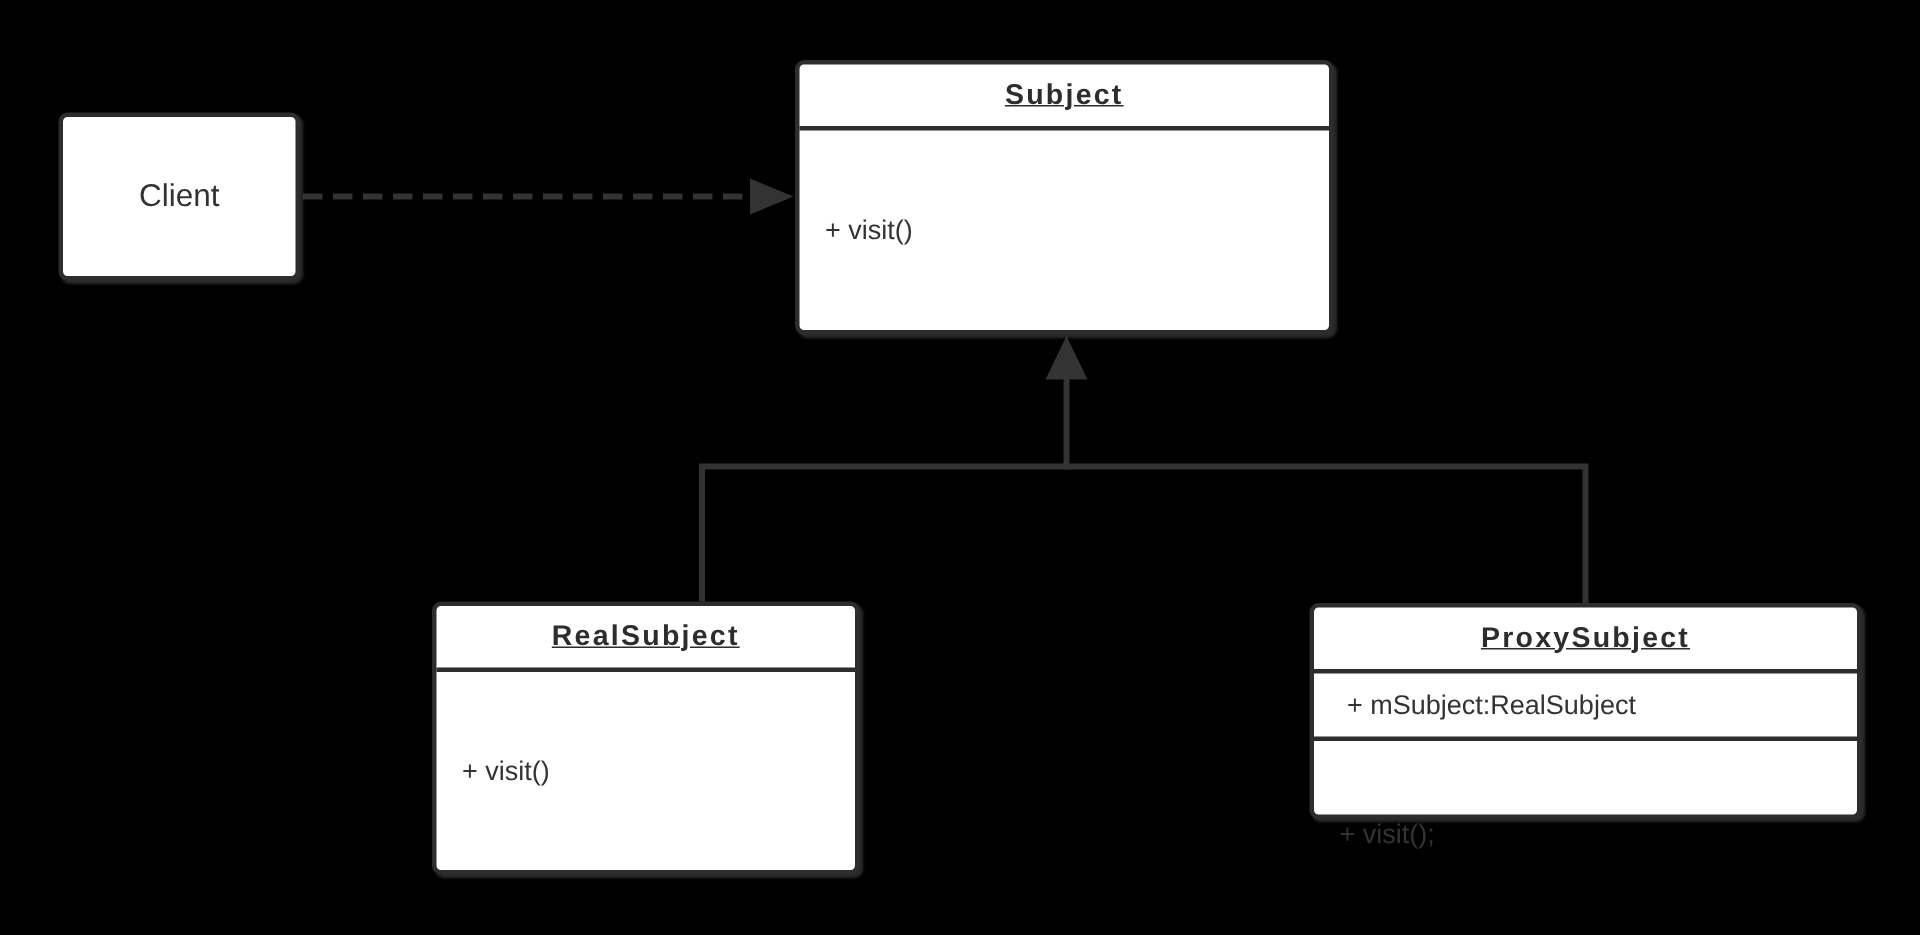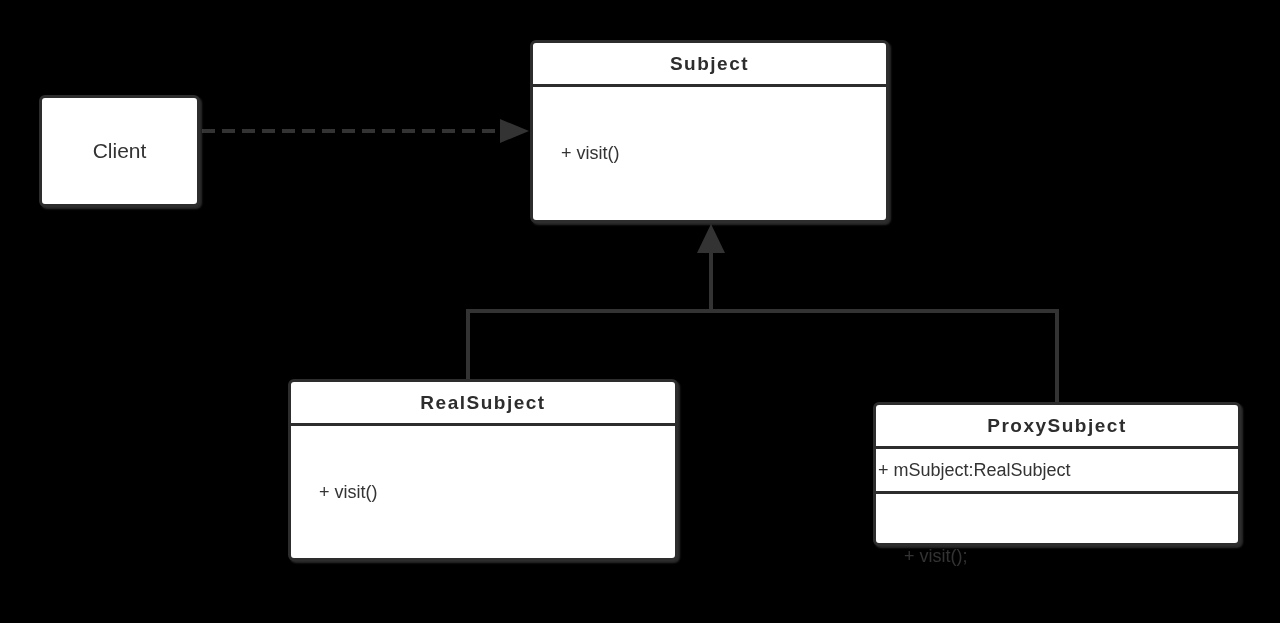--- a/index.html
+++ b/index.html
@@ -48,63 +48,63 @@
   .client-node {
     left: 39px;
     top: 75px;
     width: 161px;
     height: 112px;
     display: flex;
     align-items: center;
     justify-content: center;
     font-size: 21px;
     color: #333333;
-    margin-top: 20px;
   }
   .cls {
     display: flex;
     flex-direction: column;
   }
   .cls-head {
     height: 41px;
     flex: 0 0 41px;
     border-bottom: 3px solid #2d2d2d;
     display: flex;
     align-items: center;
     justify-content: center;
     font-weight: bold;
     font-size: 19px;
     letter-spacing: 1.5px;
     color: #2d2d2d;
+    text-decoration: underline;
   }
   .cls-row {
     flex: 0 0 42px;
     border-bottom: 3px solid #2d2d2d;
     display: flex;
     align-items: center;
-    padding-left: 2px;
+    padding-left: 22px;
     font-size: 18px;
     color: #333333;
   }
   .cls-body {
     flex: 1 1 auto;
     display: flex;
     align-items: center;
-    padding-left: 28px;
+    padding-left: 17px;
     font-size: 18px;
     color: #333333;
     border-radius: 26px;
   }
   .cls-body.top-align {
     align-items: flex-start;
     padding-top: 12px;
     margin-top: 40px;
   }
   .subject-node { left: 530px; top: 40px;  width: 359px; height: 183px; }
-  .real-node    { left: 288px; top: 379px; width: 390px; height: 182px; }
+  .real-node    { left: 288px; top: 401px; width: 285px; height: 182px; }
   .proxy-node   { left: 873px; top: 402px; width: 368px; height: 144px; }
 </style>
 </head>
 <body>
 
 <div class="stage">
 
   <svg class="wires" width="1280" height="623" viewBox="0 0 1280 623">
 
     <line class="dash" x1="202" y1="131" x2="497" y2="131"></line>

